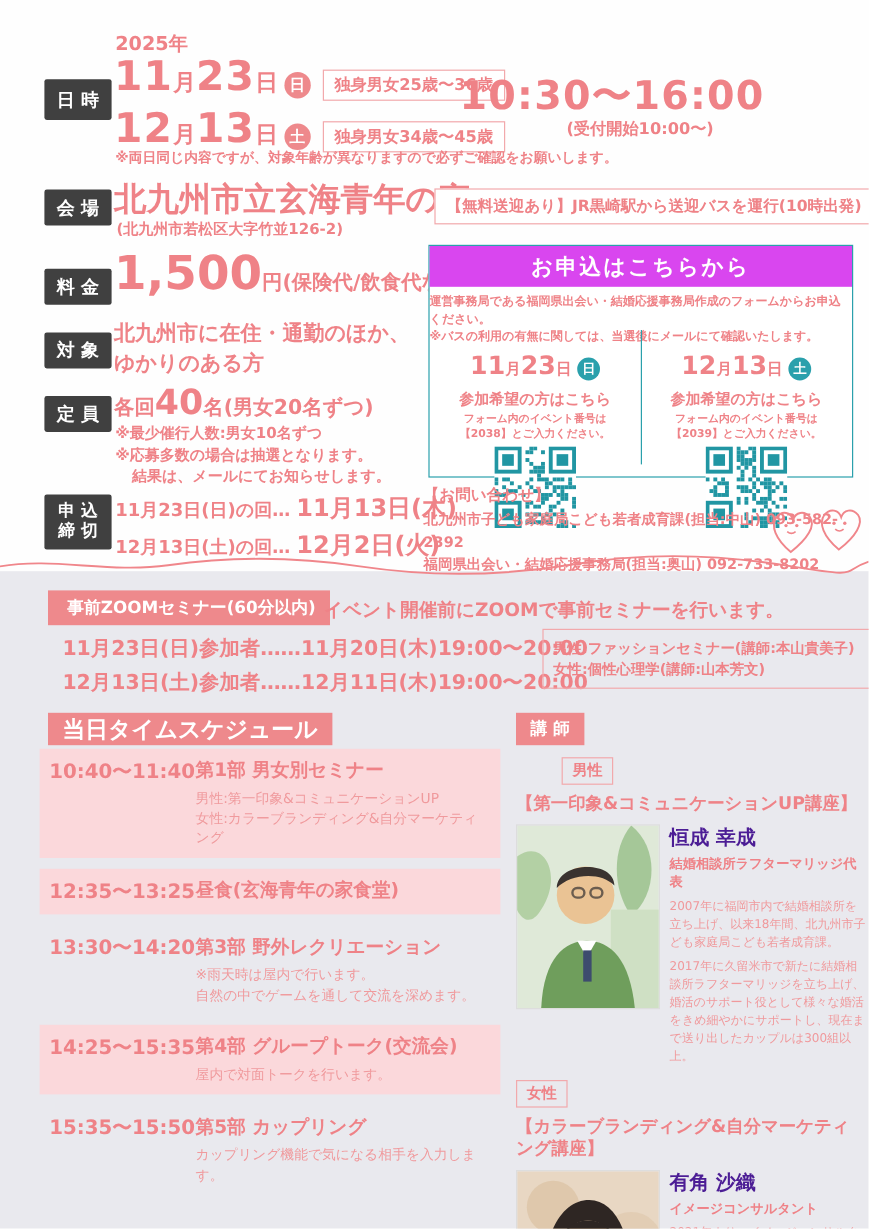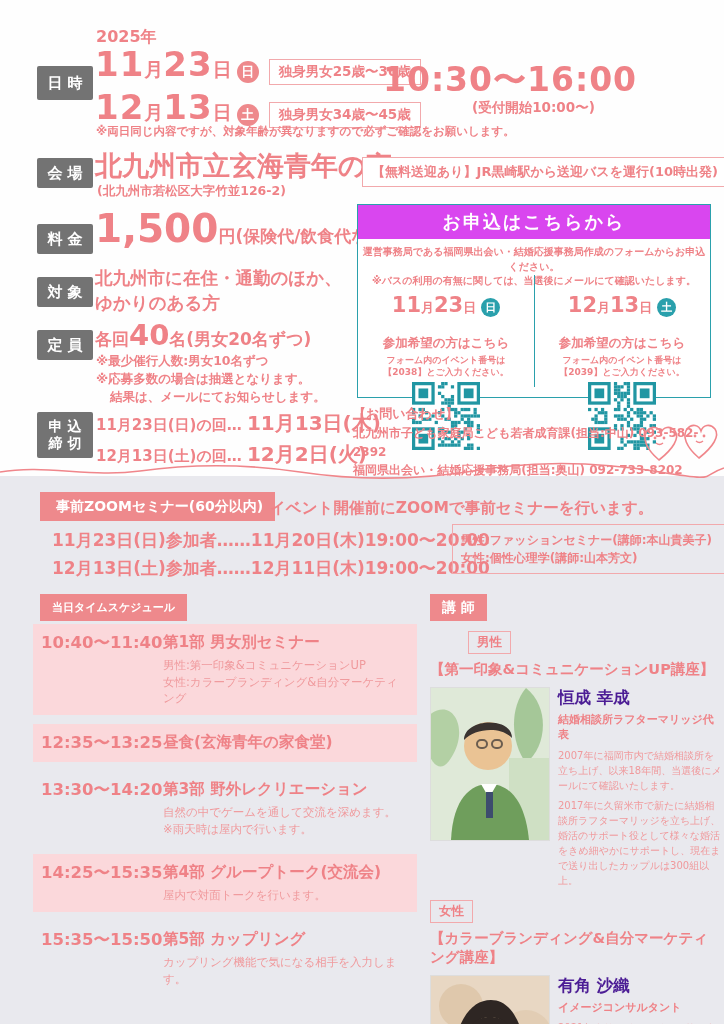--- a/index.html
+++ b/index.html
@@ -3,21 +3,21 @@
 <meta charset="utf-8">
 <style>
   html,body{margin:0;padding:0;background:#ffffff;}
   .page{position:relative;width:724px;height:1024px;background:#fefefe;
         font-family:"DejaVu Sans",sans-serif;overflow:hidden;}
   .abs{position:absolute;}
   .pk{color:#ef8287;}
   .b{font-weight:bold;}
 
   
-  .badge{position:absolute;background:#737373;color:#fff;display:flex;
+  .badge{position:absolute;background:#404040;color:#fff;display:flex;
          align-items:center;justify-content:center;border-radius:2px;
          font-weight:bold;text-align:center;line-height:1.25;}
 
   
   .wd{display:inline-flex;width:22px;height:22px;border-radius:50%;background:#ee898c;
       color:#fff;font-size:13px;font-weight:bold;align-items:center;justify-content:center;
       vertical-align:middle;margin-left:5px;}
   .wd.teal{background:#2aa0ac;width:19px;height:19px;font-size:11px;}
 
   .agebox{display:inline-block;border:1.5px solid #f2a9ac;color:#ef8287;font-size:13.5px;
@@ -28,27 +28,27 @@
   .datebig .unit{font-size:19px;}
 
   .busbox{border:1.5px solid #f2a9ac;color:#ef8287;font-size:13px;font-weight:bold;
           padding:5px 9px;background:#fff;white-space:nowrap;}
 
   
   .applybox{position:absolute;left:357px;top:204px;width:352px;height:192px;
             border:1px solid #2aa0ac;background:#fff;}
   .applyhead{background:#d946ef;color:#fff;font-weight:bold;font-size:18px;
              text-align:center;padding:5px 0;letter-spacing:2px;}
-  .applydesc{color:#ef8287;font-size:10px;text-align:center;line-height:1.45;font-weight:bold;}
+  .applydesc{color:#ef8287;font-size:10px;line-height:1.45;font-weight:bold;}
   .applycols{display:flex;margin-top:4px;}
   .applycol{width:50%;text-align:center;}
   .applycol .d{color:#ef8287;font-weight:bold;}
   .applycol .d .num{font-size:21px;}
   .applycol .d .unit{font-size:13px;}
-  .applycol .cta{color:#ef8287;font-size:12.5px;font-weight:bold;margin-top:18px;}
+  .applycol .cta{color:#ef8287;font-size:12.5px;font-weight:bold;margin-top:8px;}
   .applycol .frm{color:#ef8287;font-size:9px;margin-top:2px;line-height:1.35;font-weight:bold;}
   .vdiv{position:absolute;left:50%;top:70px;bottom:10px;width:1px;background:#2aa0ac;}
   svg.qr{width:68px;height:68px;margin-top:4px;background:#fff;}
 
   
   .dl-row{white-space:nowrap;}
   .dl-pre{font-size:15px;font-weight:bold;color:#ef8287;}
   .dl-val{font-size:20px;font-weight:bold;color:#ef8287;}
 
   
@@ -440,21 +440,21 @@
 
   <div class="fillbadge" style="left:40px;top:492px;height:29px;font-size:14px;padding-left:16px;">事前ZOOMセミナー(60分以内)</div>
   <div class="abs pk b" style="left:270px;top:498px;font-size:15.5px;">イベント開催前にZOOMで事前セミナーを行います。</div>
   <div class="abs pk b" style="left:52px;top:529px;font-size:17px;">11月23日(日)参加者……11月20日(木)19:00〜20:00</div>
   <div class="abs pk b" style="left:52px;top:557px;font-size:17px;">12月13日(土)参加者……12月11日(木)19:00〜20:00</div>
   <div class="semibox">
     <div>男性:ファッションセミナー(講師:本山貴美子)</div>
     <div>女性:個性心理学(講師:山本芳文)</div>
   </div>
 
-  <div class="fillbadge" style="left:40px;top:594px;height:27px;font-size:11px;">当日タイムスケジュール</div>
+  <div class="fillbadge" style="left:40px;top:594px;height:27px;font-size:19px;">当日タイムスケジュール</div>
 
   <div class="sched">
     <div class="sch-row hl">
       <div class="sch-time">10:40〜11:40</div>
       <div>
         <div class="sch-title">第1部 男女別セミナー</div>
         <div class="sch-detail">
           <div>男性:第一印象&amp;コミュニケーションUP</div>
           <div>女性:カラーブランディング&amp;自分マーケティング</div>
         </div>
@@ -464,22 +464,22 @@
       <div class="sch-time">12:35〜13:25</div>
       <div>
           <div class="sch-title">昼食(玄海青年の家食堂)</div>
         </div>
     </div>
     <div class="sch-row">
       <div class="sch-time">13:30〜14:20</div>
       <div>
         <div class="sch-title">第3部 野外レクリエーション</div>
         <div class="sch-detail">
+          <div>※雨天時は屋内で行います。</div>
           <div>自然の中でゲームを通して交流を深めます。</div>
-          <div>※雨天時は屋内で行います。</div>
         </div>
       </div>
     </div>
     <div class="sch-row hl">
       <div class="sch-time">14:25〜15:35</div>
       <div>
         <div class="sch-title">第4部 グループトーク(交流会)</div>
         <div class="sch-detail">屋内で対面トークを行います。</div>
       </div>
     </div>
@@ -510,21 +510,21 @@
         <path d="M33 52 C33 30 81 28 81 50 C70 38 44 40 33 52Z" fill="#3a3330"></path>
         <rect x="46" y="52" width="10" height="8" rx="4" fill="none" stroke="#6b5d4f" stroke-width="2"></rect>
         <rect x="61" y="52" width="10" height="8" rx="4" fill="none" stroke="#6b5d4f" stroke-width="2"></rect>
         <path d="M20 152 C22 110 40 96 58 96 C78 96 94 112 98 152Z" fill="#6f9e5c"></path>
         <path d="M50 96 L58 110 L66 96 Z" fill="#ffffff"></path>
         <rect x="55" y="104" width="7" height="26" fill="#3d4c6e"></rect>
       </svg>
       <div>
         <div class="iname">恒成 幸成</div>
         <div class="ititle">結婚相談所ラフターマリッジ代表</div>
-        <div class="ibio">2007年に福岡市内で結婚相談所を立ち上げ、以来18年間、当選後にメールにて確認いたします。</div>
+        <div class="ibio">2007年に福岡市内で結婚相談所を立ち上げ、以来18年間、北九州市子ども家庭局こども若者成育課。</div>
         <div class="ibio">2017年に久留米市で新たに結婚相談所ラフターマリッジを立ち上げ、婚活のサポート役として様々な婚活をきめ細やかにサポートし、現在まで送り出したカップルは300組以上。</div>
       </div>
     </div>
 
     <div style="margin-top:12px;">
       <span class="tagbox">女性</span>
     </div>
     <div class="course">【カラーブランディング&amp;自分マーケティング講座】</div>
     <div class="card">
       <svg class="photo" width="118" height="145" viewBox="0 0 118 145">

